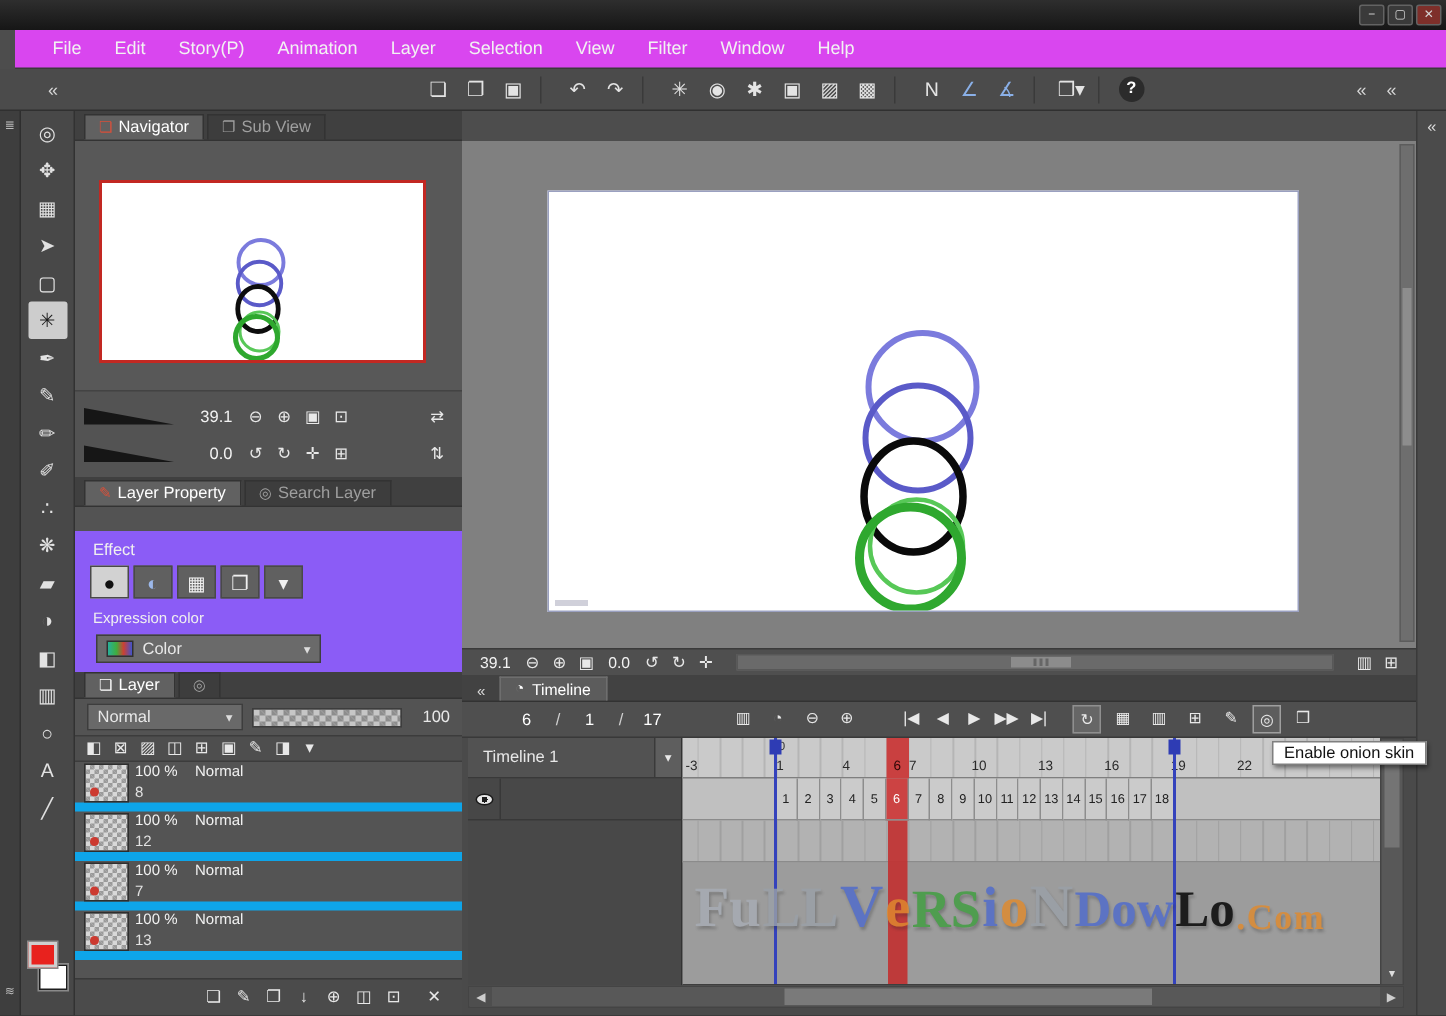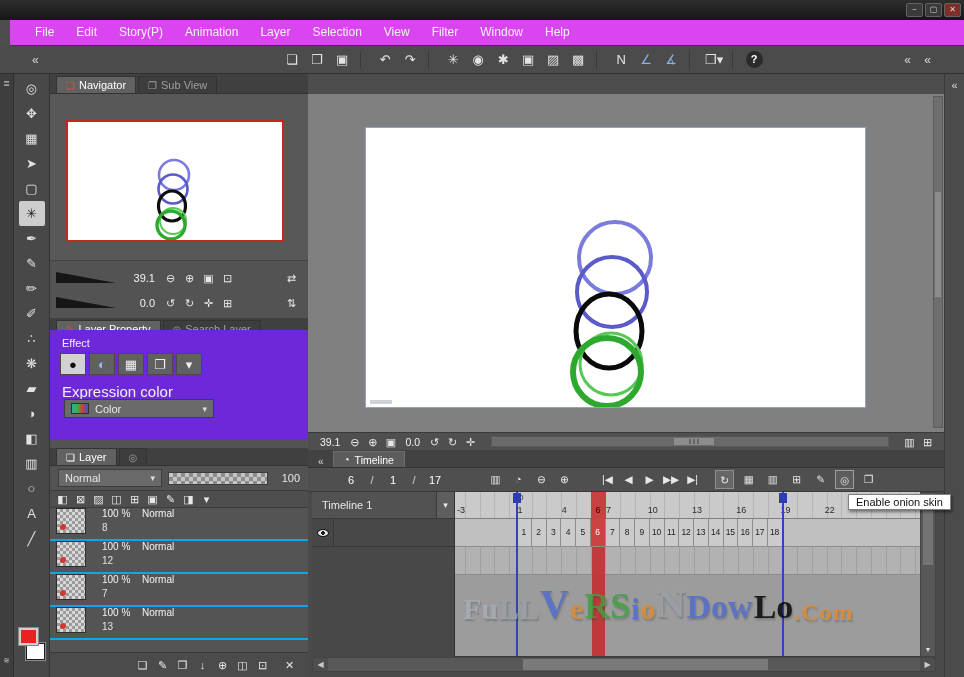--- a/index.html
+++ b/index.html
@@ -48,37 +48,37 @@
 .nav-area{top:20px;height:166px;background:#585858}
 .preview{position:absolute;left:16px;top:26px;width:218px;height:122px;background:#fff;border:2px solid #c22822}
 .nav-controls{top:186px;height:58px;border-top:1px solid #434343;padding:4px 6px 0 6px}
 .nav-controls .row{display:flex;align-items:center;height:25px;gap:3px}
 .wedge{width:0;height:0;border-bottom:11px solid #161616;border-right:60px solid transparent;margin-right:6px}
 .nv-val{width:30px;text-align:right;font-size:11px;color:#f2f2f2;margin-right:4px}
 .mini-icon{display:inline-block;width:17px;height:16px;line-height:16px;text-align:center;font-size:11px;color:#e8e8e8}
 #nav-zoom-icons,#nav-rotate-icons{display:flex;gap:2px;flex:1}
 #nav-zoom-icons>:last-child,#nav-rotate-icons>:last-child{margin-left:auto;margin-right:2px}
 .lp-tabs{top:244px;height:20px}
-.lp-body{top:256px;height:110px;background:#6d28d9}
+.lp-body{top:280px;height:110px;background:#8b5cf6}
 .eff-label{position:absolute;left:12px;top:7px;font-size:11px;color:#f0f0f0}
 #effect-icons{position:absolute;left:10px;top:23px;display:flex;gap:3px}
 .eff-icon{width:26px;height:22px;line-height:22px;text-align:center;background:#606060;border:1px solid #494949;font-size:13px;color:#f0f0f0}
 .eff-icon.pressed{background:#d2d2d2;color:#111}
-.exp-label{position:absolute;left:12px;top:53px;font-size:15px;color:#f0f0f0}
+.exp-label{position:absolute;left:12px;top:53px;font-size:10px;color:#f0f0f0}
 .exp-dd{position:absolute;left:14px;top:69px;width:150px;height:19px;background:#6a6a6a;border:1px solid #3e3e3e;display:flex;align-items:center;gap:6px;padding:0 6px;font-size:11px}
 .chip{width:18px;height:11px;background:linear-gradient(90deg,#27b09a,#3fae3f 35%,#cc4033 65%,#4153cc);border:1px solid #303030}
 .ddarrow{margin-left:auto;font-size:9px;color:#ddd}
 .ly-tabs{top:374px;height:18px}
 .ly-blend{top:392px;height:24px;display:flex;align-items:center;padding:0 8px;gap:6px}
 .dd-box{width:104px;height:18px;background:#696969;border:1px solid #3d3d3d;display:flex;align-items:center;padding:0 6px;font-size:11px}
 .opacity-bar{flex:1;height:13px;border:1px solid #3d3d3d;background-image:linear-gradient(45deg,#8d8d8d 25%,transparent 25%,transparent 75%,#8d8d8d 75%),linear-gradient(45deg,#8d8d8d 25%,#c6c6c6 25%,#c6c6c6 75%,#8d8d8d 75%);background-size:8px 8px;background-position:0 0,4px 4px}
 .op-val{width:26px;text-align:right;font-size:11px}
 .ly-icons{top:416px;height:18px;background:#4e4e4e;border-top:1px solid #3c3c3c;border-bottom:1px solid #3c3c3c;display:flex;align-items:center;padding-left:4px;gap:1px}
 .ly-list{top:434px;height:144px;overflow:hidden;background:#545454}
-.lrow{height:33px;display:flex;align-items:flex-start;border-bottom:2px solid #0ea5e9;padding-left:6px;gap:16px}
+.lrow{height:33px;display:flex;align-items:center;border-bottom:6px solid #0ea5e9;padding-left:6px;gap:4px}
 .lthumb{width:30px;height:26px;border:1px solid #2e2e2e;position:relative;background-image:linear-gradient(45deg,#9a9a9a 25%,transparent 25%,transparent 75%,#9a9a9a 75%),linear-gradient(45deg,#9a9a9a 25%,#d8d8d8 25%,#d8d8d8 75%,#9a9a9a 75%);background-size:6px 6px;background-position:0 0,3px 3px}
 .lthumb::after{content:"";position:absolute;left:3px;bottom:3px;width:6px;height:6px;border-radius:50%;background:#cc3a30}
 .lmeta1{font-size:10px;color:#f2f2f2}
 .lop{display:inline-block;width:40px}
 .lmeta2{font-size:10px;color:#e2e2e2;margin-top:3px}
 .ly-bottom{top:578px;height:25px;background:#4b4b4b;border-top:1px solid #393939;display:flex;align-items:center;padding-left:84px;gap:3px}
 .ly-bottom>:last-child{margin-left:auto;margin-right:10px}
 
 .main{position:absolute;left:308px;top:74px;width:636px;height:603px;background:#4d4d4d}
 .doctabs{position:absolute;left:0;top:0;width:636px;height:20px;background:#3d3d3d;border-bottom:1px solid #2e2e2e}
@@ -126,21 +126,21 @@
 .redcell{position:absolute;top:0;height:27px;background:#c94040;z-index:2}
 .redcol{position:absolute;top:55px;height:110px;background:rgba(193,50,50,.92);z-index:2}
 .fcell{position:absolute;top:27px;height:28px;background:#cbcbcb;border-right:1px solid #8d8d8d;border-bottom:1px solid #8d8d8d;font-size:8.5px;color:#222;text-align:center;line-height:26px;z-index:3}
 .fcell-red{background:#cc4343;color:#fff}
 .rnum{position:absolute;top:13px;transform:translateX(-50%);font-size:9px;color:#2a2a2a;z-index:4}
 .rnum.playhead{color:#2b0606;z-index:4}
 .rsec{position:absolute;top:1px;font-size:8px;color:#333;z-index:4}
 .blueline{position:absolute;top:0;width:2px;height:165px;background:#3442bc;z-index:5}
 .bluemark{position:absolute;top:1px;width:8px;height:10px;background:#2e3cb4;z-index:6}
 .watermark{position:absolute;left:8px;top:92px;z-index:7;white-space:nowrap;display:flex;align-items:flex-end;gap:1px}
-.wm-seg{font-family:"Liberation Serif",serif;font-weight:bold;font-size:30px;line-height:1;opacity:.82;text-shadow:1px 2px 2px rgba(40,40,40,.35)}
+.wm-seg{font-family:"Liberation Serif",serif;font-weight:bold;font-size:38px;line-height:1;opacity:.82;text-shadow:1px 2px 2px rgba(40,40,40,.35)}
 .wm-seg:nth-child(3),.wm-seg:nth-child(8){font-size:40px}
 .wm-seg:nth-child(5){font-size:36px}
 .wm-seg:nth-child(9),.wm-seg:nth-child(10){font-size:34px}
 .wm-seg:nth-child(11){font-size:24px;letter-spacing:1px}
 .tl-vscroll{position:absolute;left:612px;top:0;width:16px;height:165px;background:#585858;border:1px solid #444}
 .vs-arrow{display:block;height:12px;line-height:12px;font-size:7px;color:#ddd;text-align:center}
 .vs-arrow.down{position:absolute;bottom:0;left:0;right:0}
 .vs-thumb{position:absolute;left:2px;right:2px;top:14px;height:58px;background:#747474}
 .tl-hscroll{position:absolute;left:4px;top:207px;width:624px;height:15px;background:#585858;border:1px solid #444}
 .hs-arrow{position:absolute;top:0;width:15px;height:13px;line-height:13px;text-align:center;font-size:8px;color:#ccc;background:#4e4e4e}

